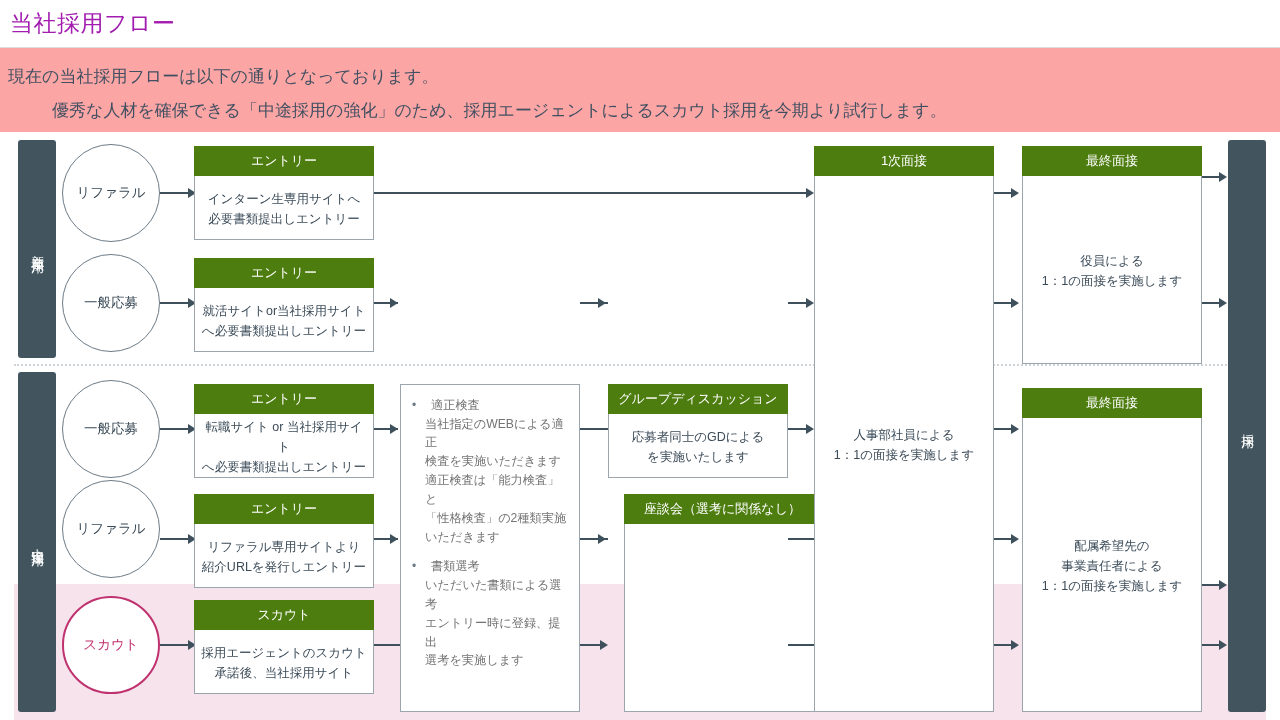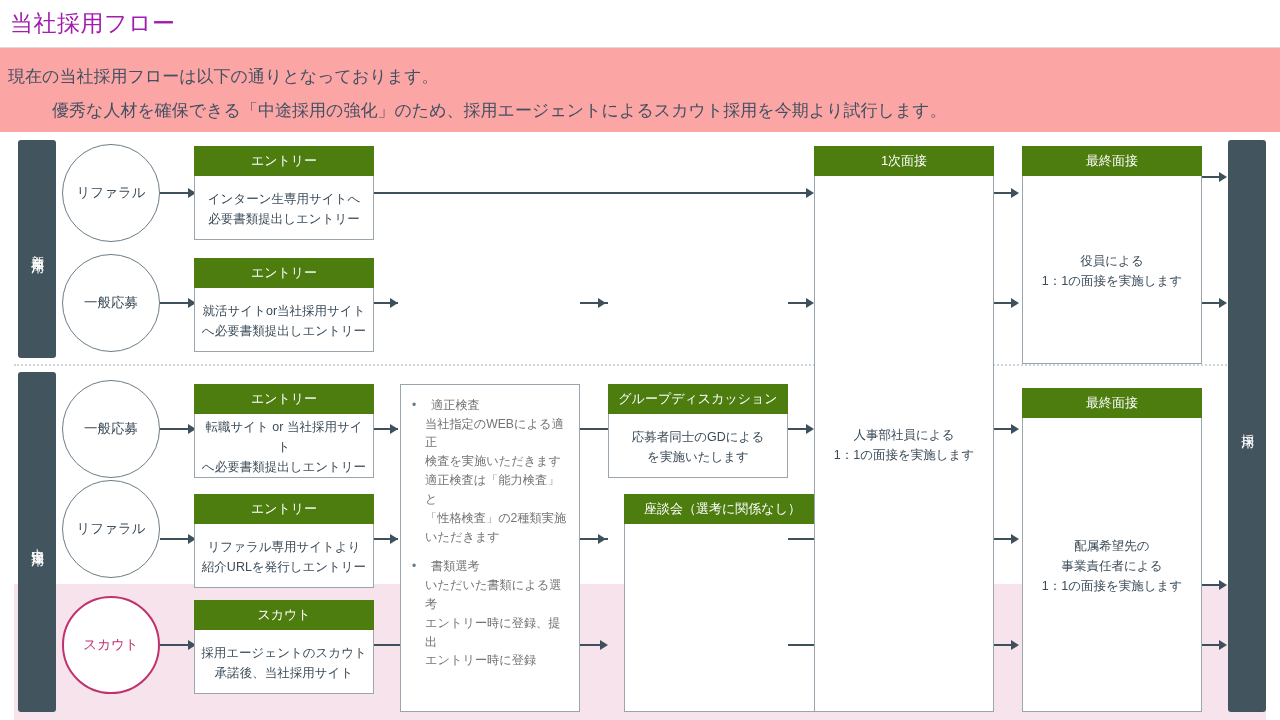--- a/index.html
+++ b/index.html
@@ -231,21 +231,21 @@
           <span class="bl-text">当社指定のWEBによる適正</span>
           <span class="bl-text">検査を実施いただきます</span>
           <span class="bl-text">適正検査は「能力検査」と</span>
           <span class="bl-text">「性格検査」の2種類実施</span>
           <span class="bl-text">いただきます</span>
         </li>
         <li>
           <span class="bl-title">書類選考</span>
           <span class="bl-text">いただいた書類による選考</span>
           <span class="bl-text">エントリー時に登録、提出</span>
-          <span class="bl-text">エントリー時に登録</span>
+          <span class="bl-text">選考を実施します</span>
         </li>
       </ul>
     </div>
   </div>
 
   <div class="hline" style="left:580px; top:170px; width:28px;"></div>
   <div class="ahead" style="left:598px; top:166px;"></div>
 
   <div class="hline" style="left:580px; top:296px; width:231px;"></div>
   <div class="ahead" style="left:806px; top:292px;"></div>

